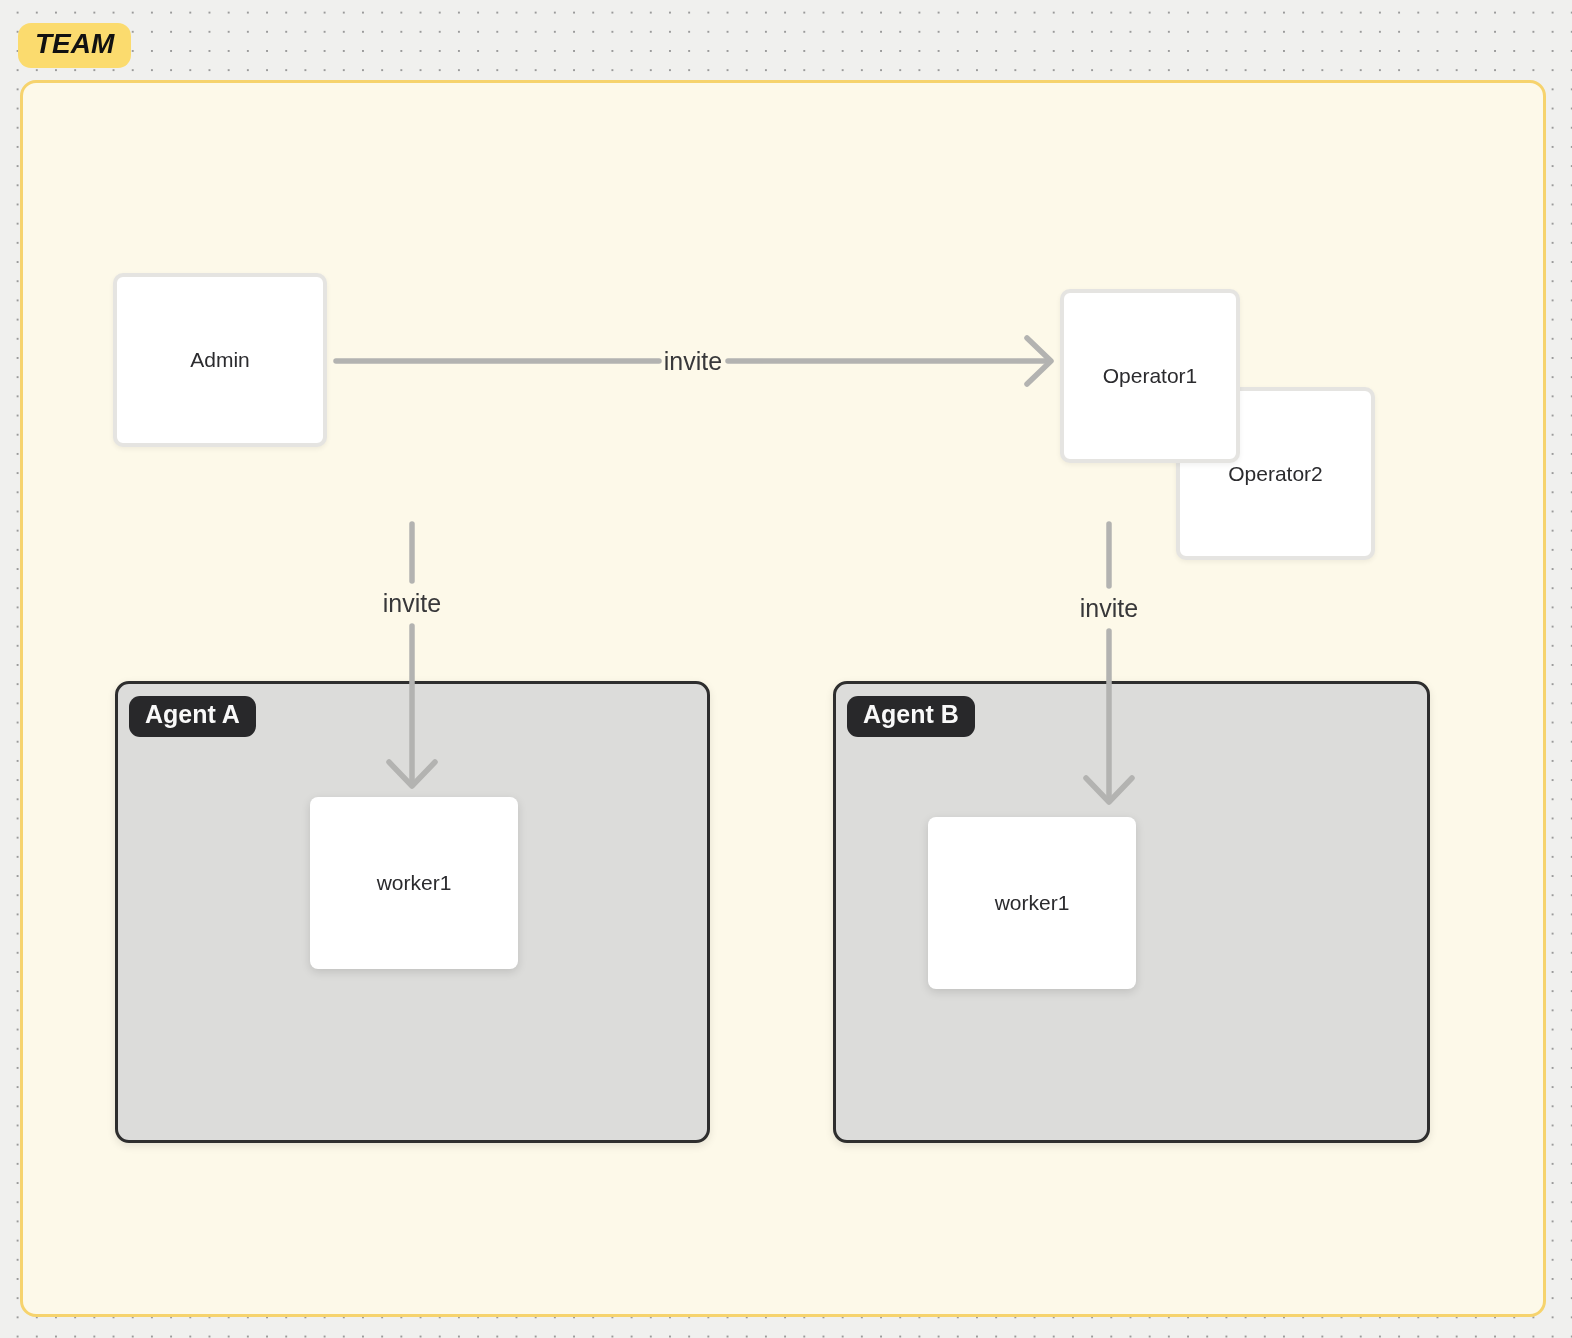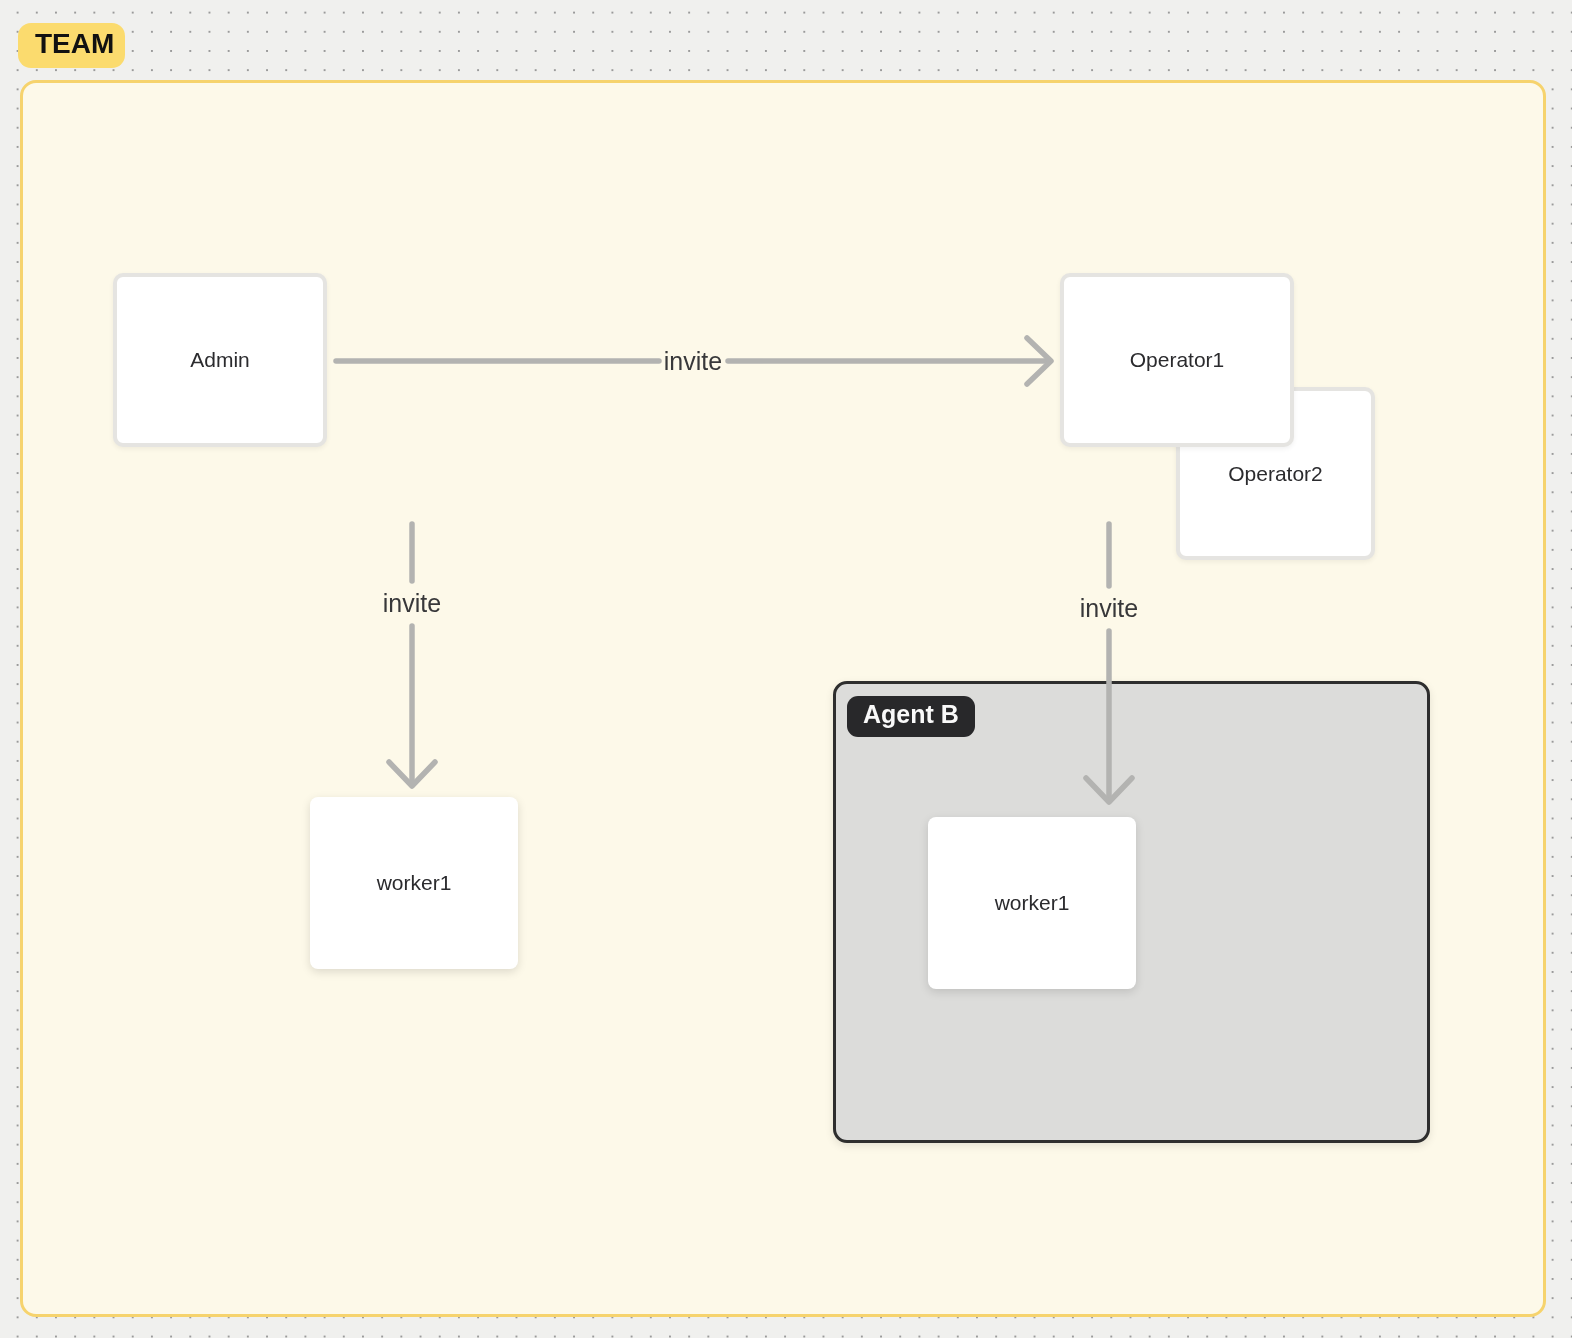--- a/index.html
+++ b/index.html
@@ -37,23 +37,24 @@
     border:3px solid var(--frame-border);
     border-radius:16px;
   }
 
   .team-badge{
     position:absolute;
     left:18px;top:23px;
     background:var(--frame-badge-fill);
     color:#111;
     font-size:28px;font-weight:700;
-    padding:6px 11px 8px 17px;
+    padding:6px 17px 8px 17px;
     border-radius:13px;
     line-height:1.1;
+    font-style:italic;
   }
 
   .agent{
     position:absolute;
     background:var(--group-fill);
     border:3px solid var(--group-border);
     border-radius:14px;
     box-shadow:0 3px 8px rgba(0,0,0,0.10);
   }
   .agent-a{left:115px;top:681px;width:595px;height:462px;}
@@ -79,21 +80,21 @@
     font-size:21px;color:var(--text-dark);
     box-shadow:0 2px 5px rgba(0,0,0,0.06);
   }
   .node.borderless{
     border:none;
     box-shadow:0 3px 10px rgba(0,0,0,0.13);
     border-radius:8px;
   }
 
   .node-admin   {left:113px;top:273px;width:214px;height:174px;}
-  .node-op1     {left:1060px;top:273px;width:234px;height:174px;}
+  .node-op1     {left:1060px;top:289px;width:180px;height:174px;}
   .node-op2     {left:1176px;top:387px;width:199px;height:173px;}
   .node-w1a     {left:310px;top:797px;width:208px;height:172px;}
   .node-w1b     {left:928px;top:817px;width:208px;height:172px;}
   .node-w2b     {left:1081px;top:894px;width:209px;height:170px;}
 
   .arrows-layer{
     position:absolute;left:0;top:0;width:1572px;height:1338px;
     pointer-events:none;
   }
   .arrow-line{
@@ -117,20 +118,23 @@
 </style>
 </head>
 <body>
 
 <div class="canvas">
 
   <div class="frame"></div>
 
   <div class="team-badge">TEAM</div>
 
+  <div class="agent agent-a">
+    <div class="agent-badge">Agent A</div>
+  </div>
 
   <div class="agent agent-b">
     <div class="agent-badge">Agent B</div>
   </div>
 
   <div class="node node-op2">
     <span>Operator2</span>
   </div>
 
   <div class="node node-op1">

